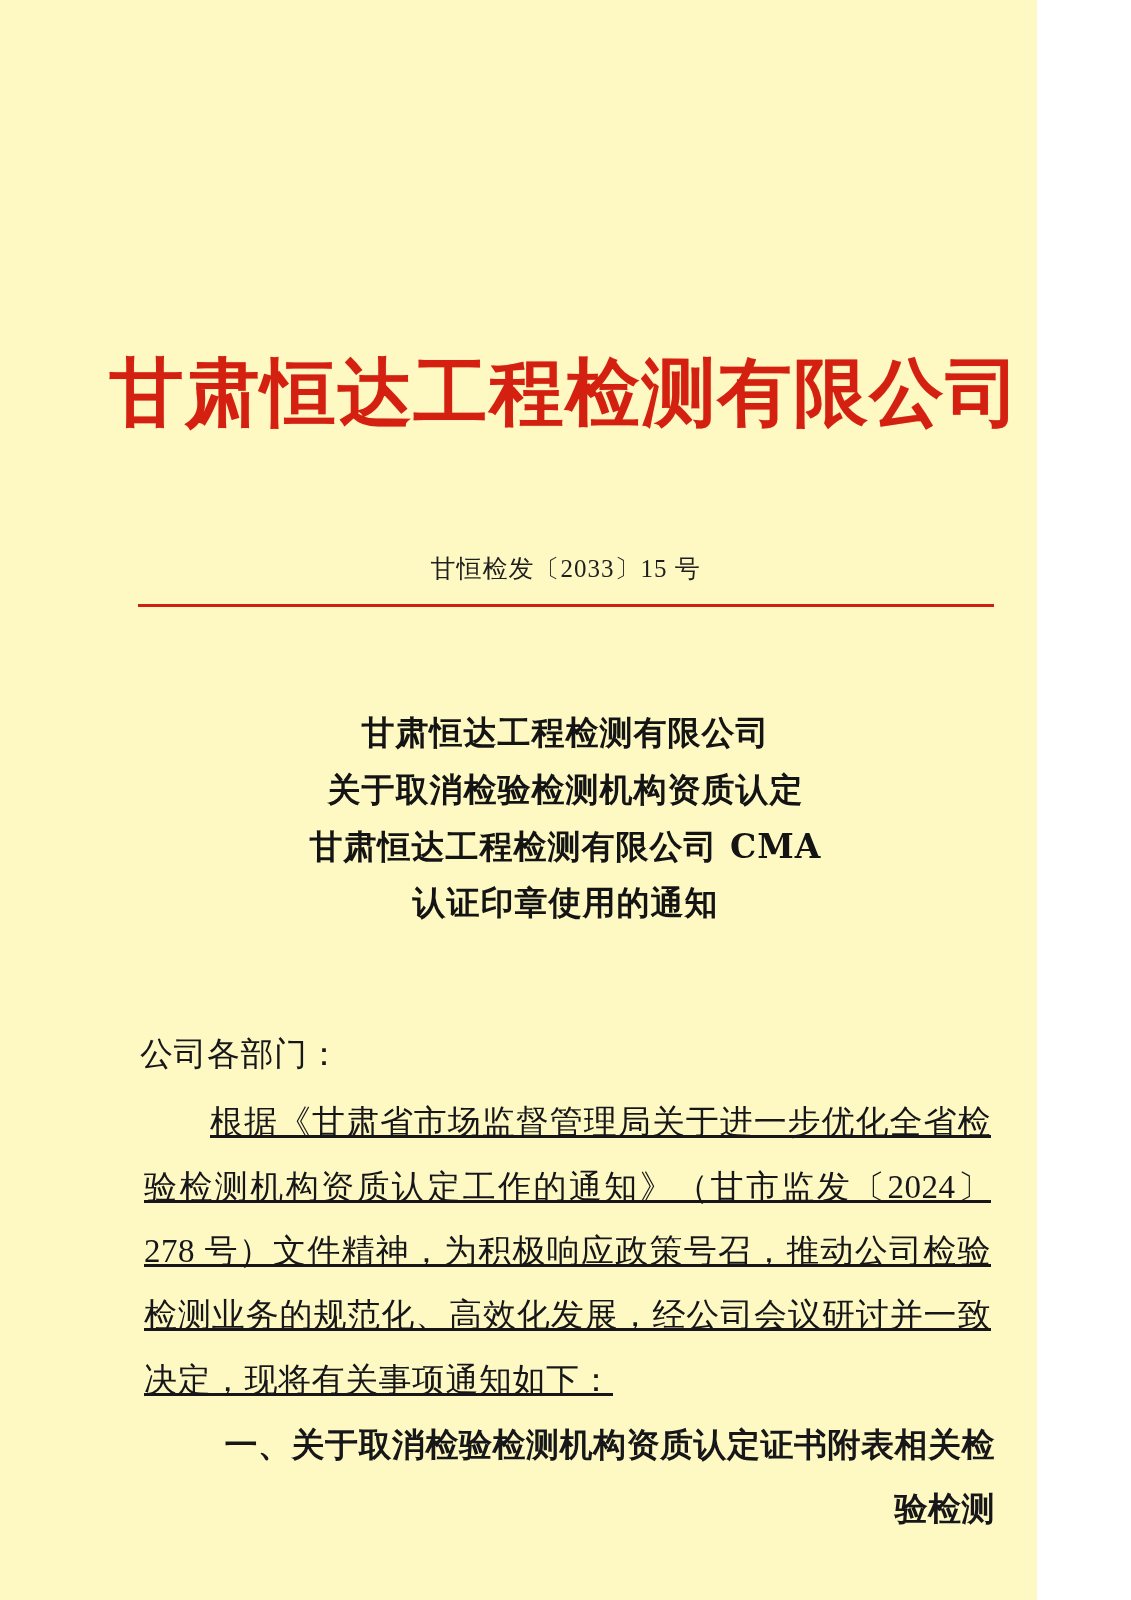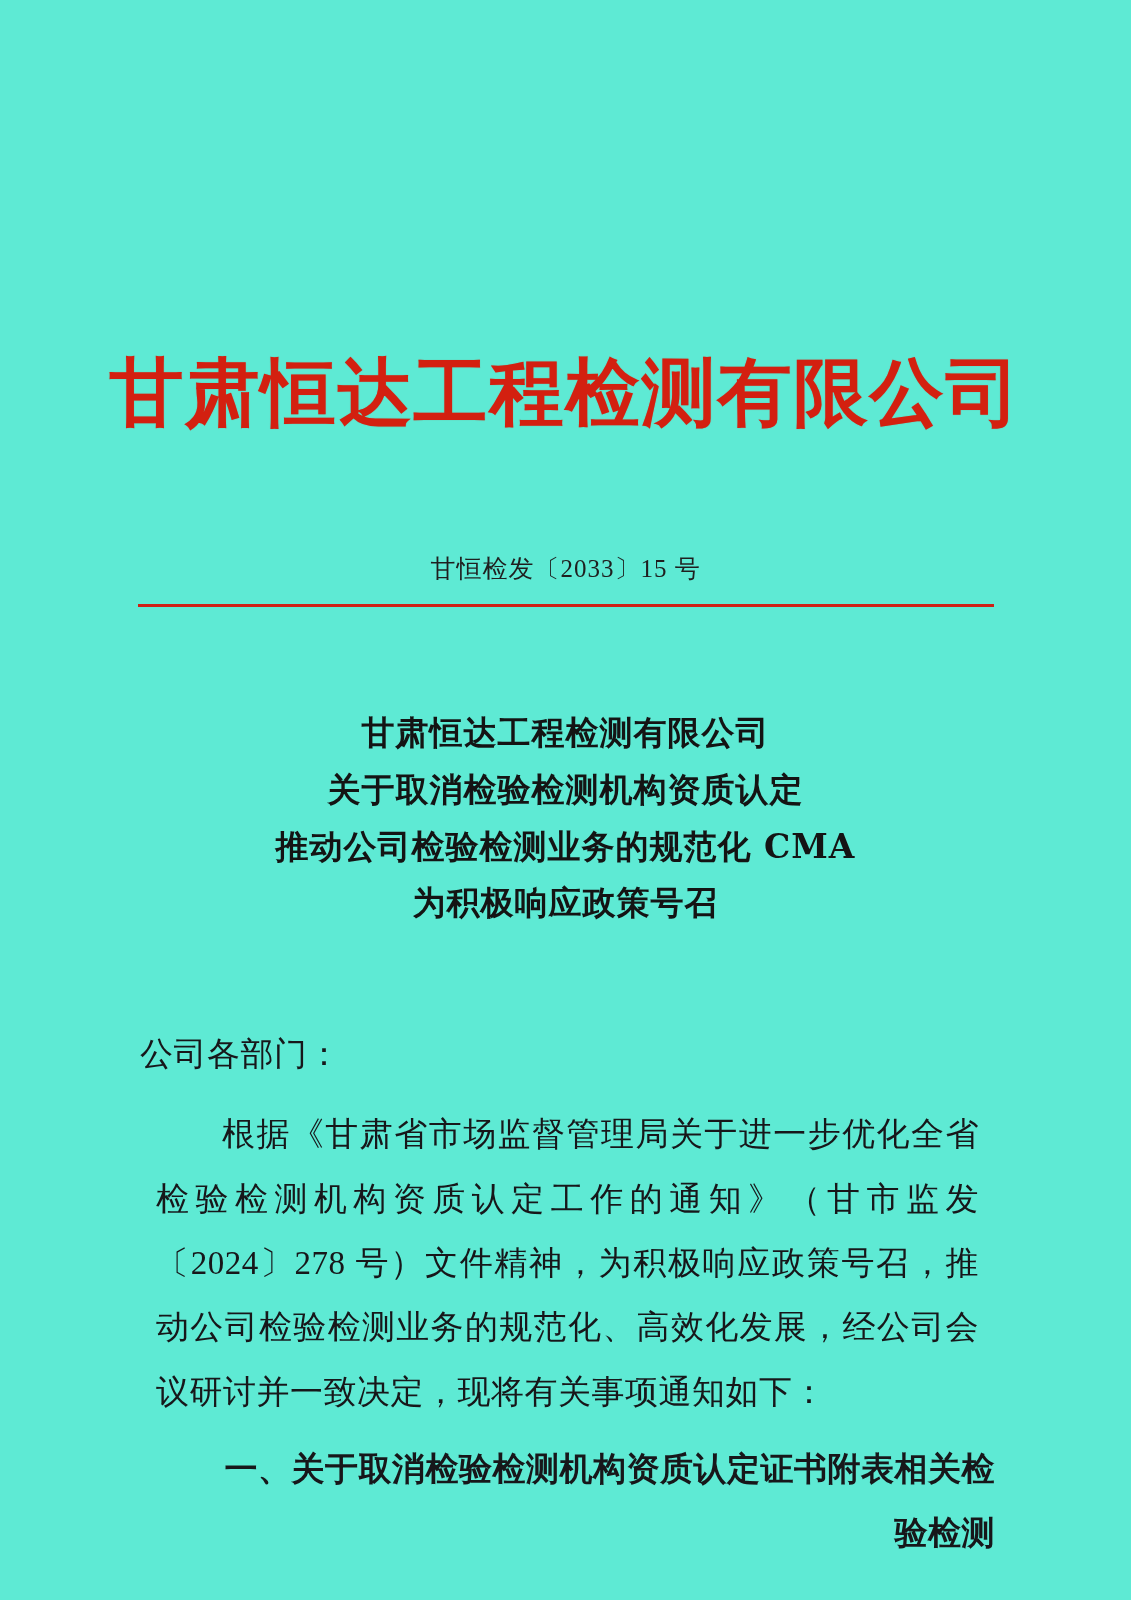--- a/index.html
+++ b/index.html
@@ -11,23 +11,23 @@
     width: 1131px;
     height: 1600px;
     font-family: "Liberation Serif", "DejaVu Serif", serif;
     color: #1a1a1a;
     position: relative;
     overflow: hidden;
   }
 
   .page {
     position: relative;
-    width: 1131px;
+    width: 1037px;
     height: 1600px;
-    background: #5eead4;
+    background: #fef9c3;
     box-sizing: border-box;
   }
 
   
   .letterhead {
     position: absolute;
     top: 352px;
     left: 0;
     width: 1131px;
     text-align: center;
@@ -99,24 +99,25 @@
     color: #17171a;
     letter-spacing: 0.5px;
   }
 
   .salutation {
     margin: 0 0 2px 0;
     text-align: left;
   }
 
   .para {
-    margin: 16px;
+    margin: 4px;
     text-indent: 2em;
     text-align: justify;
     text-justify: inter-ideograph;
+    text-decoration: underline;
   }
 
   .para-bold {
     margin: 0;
     text-indent: 2em;
     font-family: Liberation Mono, monospace;
     font-weight: bold;
     text-align: right;
     letter-spacing: 0.5px;
   }
@@ -130,22 +131,22 @@
     <h1 class="letterhead-title">甘肃恒达工程检测有限公司</h1>
   </div>
 
   <div class="doc-number">甘恒检发〔2033〕15 号</div>
 
   <div class="red-rule"></div>
 
   <div class="doc-title">
     <span class="line">甘肃恒达工程检测有限公司</span>
     <span class="line">关于取消检验检测机构资质认定</span>
-    <span class="line">推动公司检验检测业务的规范化 CMA</span>
-    <span class="line">为积极响应政策号召</span>
+    <span class="line">甘肃恒达工程检测有限公司 CMA</span>
+    <span class="line">认证印章使用的通知</span>
   </div>
 
   <div class="body-block">
     <p class="salutation">公司各部门：</p>
     <p class="para">根据《甘肃省市场监督管理局关于进一步优化全省检验检测机构资质认定工作的通知》（甘市监发〔2024〕278 号）文件精神，为积极响应政策号召，推动公司检验检测业务的规范化、高效化发展，经公司会议研讨并一致决定，现将有关事项通知如下：</p>
     <p class="para-bold">一、关于取消检验检测机构资质认定证书附表相关检验检测</p>
   </div>
 
 </div>
 

